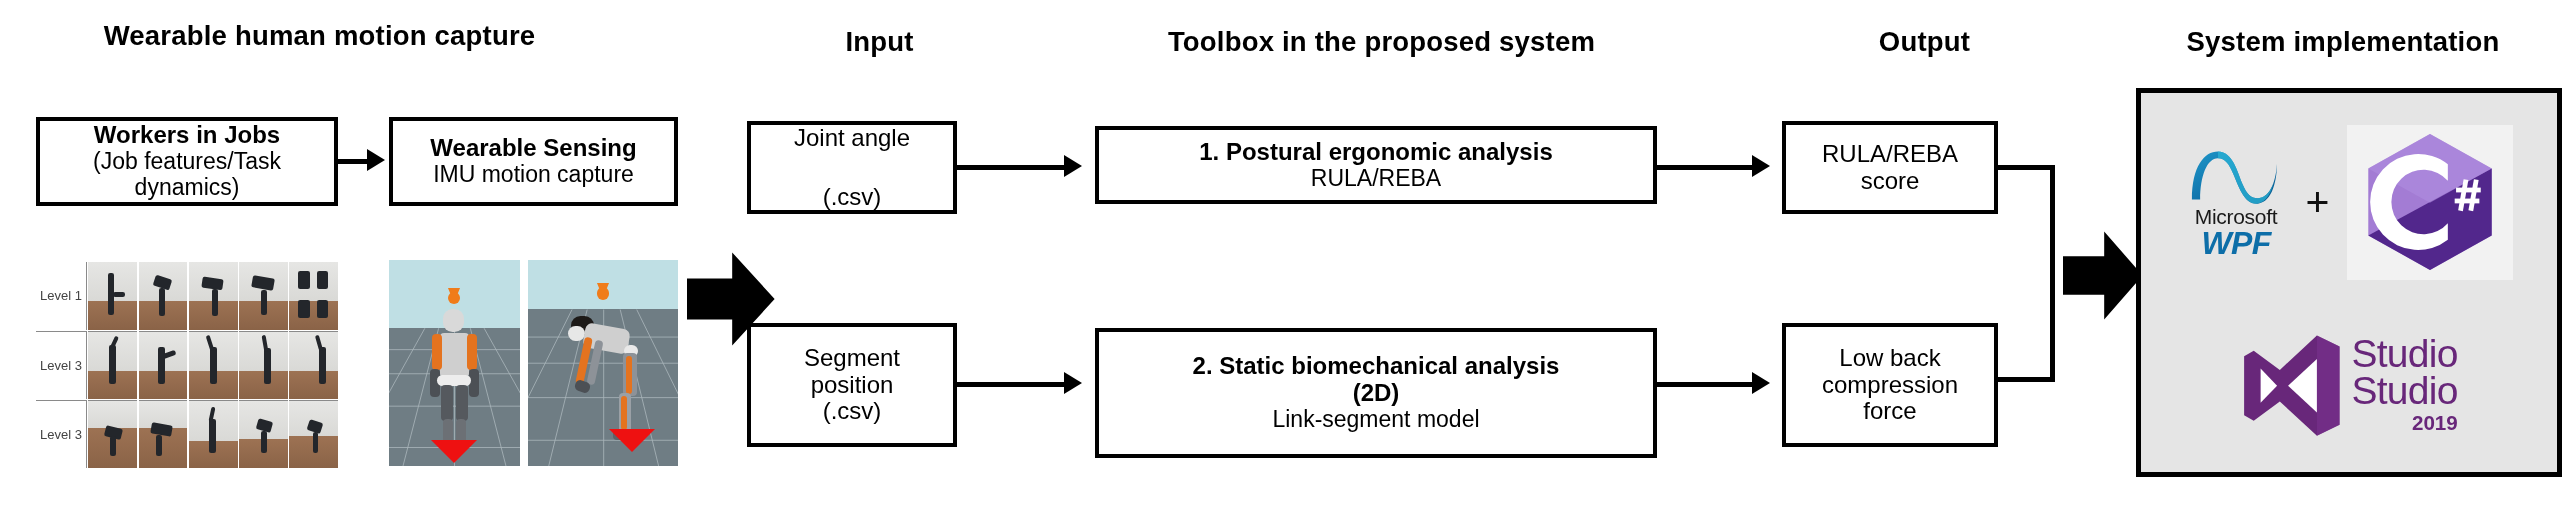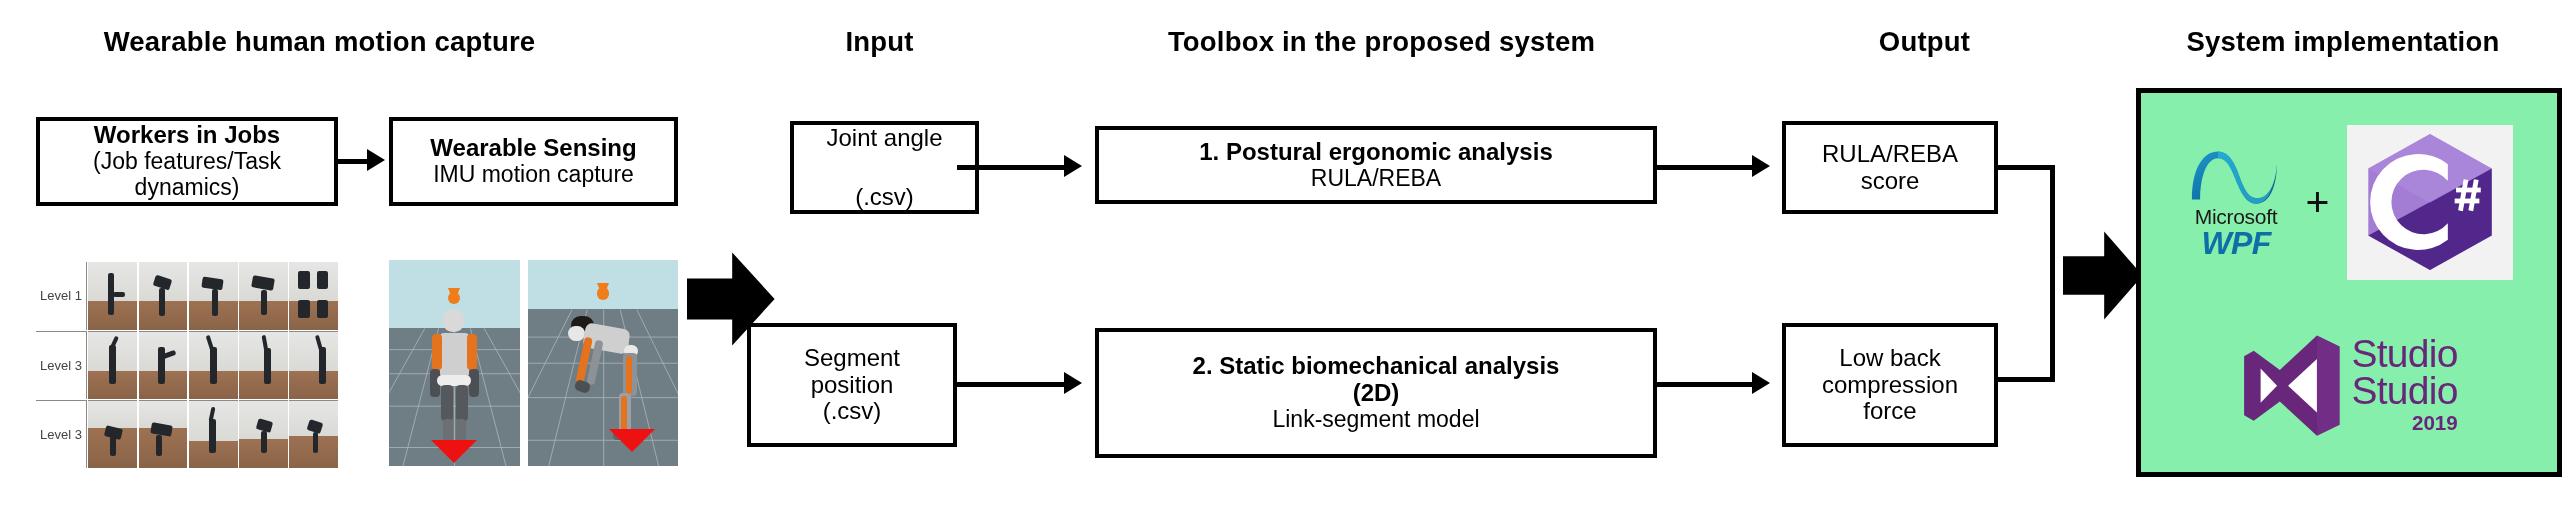--- a/index.html
+++ b/index.html
@@ -94,21 +94,21 @@
   .redcone{position:absolute;width:0;height:0;
     border-left:23.4px solid transparent;border-right:23.4px solid transparent;
     border-top:23.4px solid #ee1111;}
   .seg{position:absolute;border-radius:4.1px;}
 
   
   .impl-panel{
     position:absolute;
     box-sizing:border-box;
     border:5.5px solid #000;
-    background:#86efac;
+    background:#e5e5e5;
     display:flex;flex-direction:column;
     align-items:center;justify-content:space-around;
     padding:6.9px 9.6px;
   }
   .impl-row{display:flex;align-items:center;justify-content:center;width:100%;}
   .plus-sign{font-size:41px;font-weight:400;line-height:1;margin:0 18px;color:#111;}
   .logo-wpf{display:flex;flex-direction:column;align-items:center;}
   .wpf-ms{font-size:21px;color:#1a1a1a;letter-spacing:-0.3px;line-height:1;margin-top:1.4px;}
   .wpf-word{font-size:32px;font-weight:bold;font-style:italic;color:#0d6ea8;
     line-height:1;letter-spacing:-0.7px;}
@@ -116,21 +116,21 @@
   .vs-row{display:flex;align-items:center;justify-content:center;}
   .vs-text{display:flex;flex-direction:column;align-items:flex-start;margin-left:8.2px;}
   .vs-line{font-size:39px;color:#68277a;line-height:.96;letter-spacing:-0.7px;}
   .vs-year{font-size:20.6px;font-weight:bold;color:#68277a;align-self:flex-end;margin-top:1.4px;}
 </style>
 </head>
 <body>
 
 <div class="stage">
 
-  <div class="col-head" style="left:0;top:26px;width:639px;">Wearable human motion capture</div>
+  <div class="col-head" style="left:0;top:20px;width:639px;">Wearable human motion capture</div>
   <div class="col-head" style="left:742px;top:26px;width:275px;">Input</div>
   <div class="col-head" style="left:1093px;top:26px;width:577px;">Toolbox in the proposed system</div>
   <div class="col-head" style="left:1780px;top:26px;width:289px;">Output</div>
   <div class="col-head" style="left:2123px;top:26px;width:440px;">System implementation</div>
 
   <div class="box" style="left:36px;top:117px;width:302px;height:89px;">
     <div class="t1">Workers in Jobs</div>
     <div class="t2">(Job features/Task</div>
     <div class="t2">dynamics)</div>
   </div>
@@ -307,21 +307,21 @@
     <div class="seg" style="left:85px;top:170px;width:23.4px;height:9.6px;background:#5e6368;border-radius:4.1px;"></div>
     <div class="redcone" style="left:81px;top:169px;"></div>
   </div>
 
   <div class="block-arrow" style="left:687px;top:251px;width:89px;height:96px;">
     <svg width="89" height="96" viewBox="0 0 130 140">
       <polygon points="0,40 66,40 66,2 128,70 66,138 66,100 0,100" fill="#000"></polygon>
     </svg>
   </div>
 
-  <div class="box" style="left:790px;top:121px;width:189px;height:93px;gap:32px;">
+  <div class="box" style="left:747px;top:121px;width:210px;height:93px;gap:32px;">
     <div class="plain">Joint angle</div>
     <div class="plain">(.csv)</div>
   </div>
 
   <div class="box" style="left:747px;top:323px;width:210px;height:124px;">
     <div class="plain">Segment</div>
     <div class="plain">position</div>
     <div class="plain">(.csv)</div>
   </div>
 

